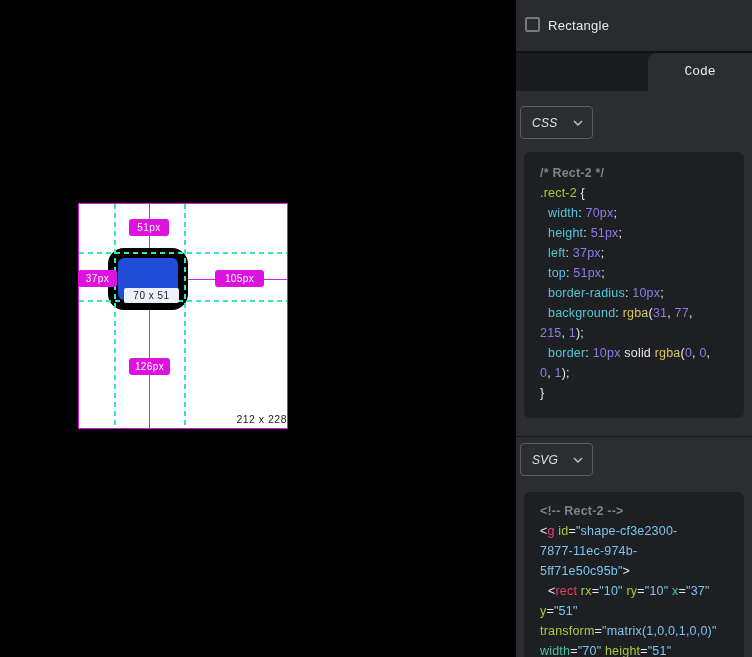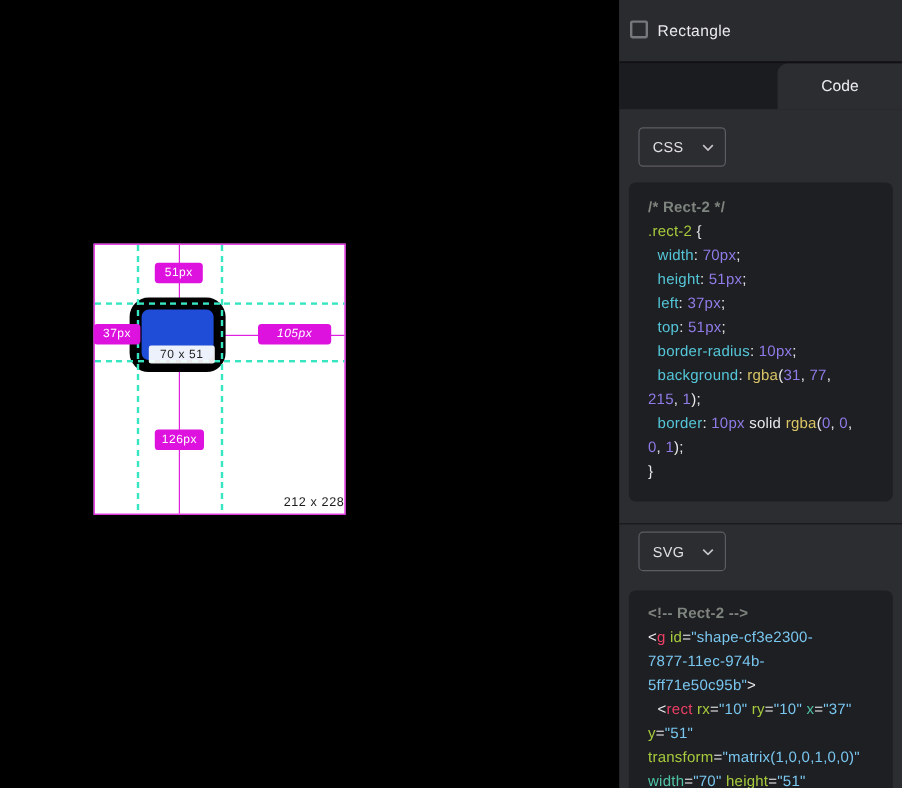--- a/index.html
+++ b/index.html
@@ -26,21 +26,21 @@
   .guide.h.top   { top:48px; }   .guide.h.bottom{ top:96px; }
 
   .size-chip { position:absolute; left:45px; top:84px; width:55px; height:15px; z-index:4;
                background:rgba(255,255,255,.92); border-radius:2px; color:#222;
                font-size:10px; line-height:15px; text-align:center; letter-spacing:.5px; }
 
   .badge { position:absolute; height:17px; z-index:5; background:#de12de; border-radius:3px;
            color:#fff; font-size:10px; line-height:17px; text-align:center; letter-spacing:.4px; }
   .badge.top    { left:50px;  top:15px;  width:40px; }
   .badge.left   { left:-1px;  top:66px;  width:39px; }
-  .badge.right  { left:136px; top:66px;  width:61px;font-style:italic; }
+  .badge.right  { left:136px; top:66px;  width:49px; }
   .badge.bottom { left:50px;  top:154px; width:41px; }
 
   .artboard-size { position:absolute; bottom:3px; left:0; width:100%; text-align:right;
                    font-size:10.5px; color:#1c1c1c; letter-spacing:.5px; z-index:4; }
 
   
   .panel { position:absolute; left:516px; top:0; width:236px; height:657px;
            background:#2c2d31; overflow:hidden; }
 
   .panel-header { position:absolute; left:0; top:0; width:100%; height:51px; background:#2a2b2f; }
@@ -48,26 +48,26 @@
               border:2px solid #77777e; border-radius:2px; background:transparent; }
   .shape-name { position:absolute; left:32px; top:0; line-height:51px;
                 font-size:13px; color:#eaeaec; letter-spacing:.3px; }
   .header-divider { position:absolute; left:0; top:51px; width:100%; height:2px; background:#121114; }
 
   .tabbar { position:absolute; left:0; top:53px; width:100%; height:38px; background:#1b1c1f; }
   .tab { position:absolute; top:0; height:38px; line-height:38px; text-align:center;
          font-size:13px; color:#cfcfd3; cursor:pointer; }
   .tab.info { left:0; width:132px; }
   .tab.code { left:132px; width:104px; background:#2c2d31;
-              border-top-left-radius:8px; color:#ecedee; }
+              border-top-left-radius:8px; color:#ecedee;font-family:Liberation Mono, monospace; }
 
-  .lang-select { position:absolute; left:16px; width:73px; height:33px;
+  .lang-select { position:absolute; left:4px; width:73px; height:33px;
                  border:1px solid #5c5c63; border-radius:4px; background:transparent;
                  display:flex; align-items:center; justify-content:space-between;
-                 padding:0 9px 0 11px; color:#e0e0e2; font-size:12px; letter-spacing:.3px; }
+                 padding:0 9px 0 11px; color:#e0e0e2; font-size:12px; letter-spacing:.3px;font-style:italic; }
   .lang-select.css { top:106px; }
   .lang-select.svg { top:443px; }
 
   .code-block { position:absolute; left:8px; width:220px; background:#1e1f22; border-radius:6px;
                 font-size:12.5px; line-height:20px; letter-spacing:.2px; white-space:pre; }
   .code-block.css { top:152px; height:266px; padding:11px 0 0 16px; }
   .code-block.svg { top:492px; height:230px; padding:9px 0 0 16px; }
   .code-line.indent { margin-left:8px; }
 
   .section-divider { position:absolute; left:0; top:436px; width:100%; height:1px; background:#18181b; }

